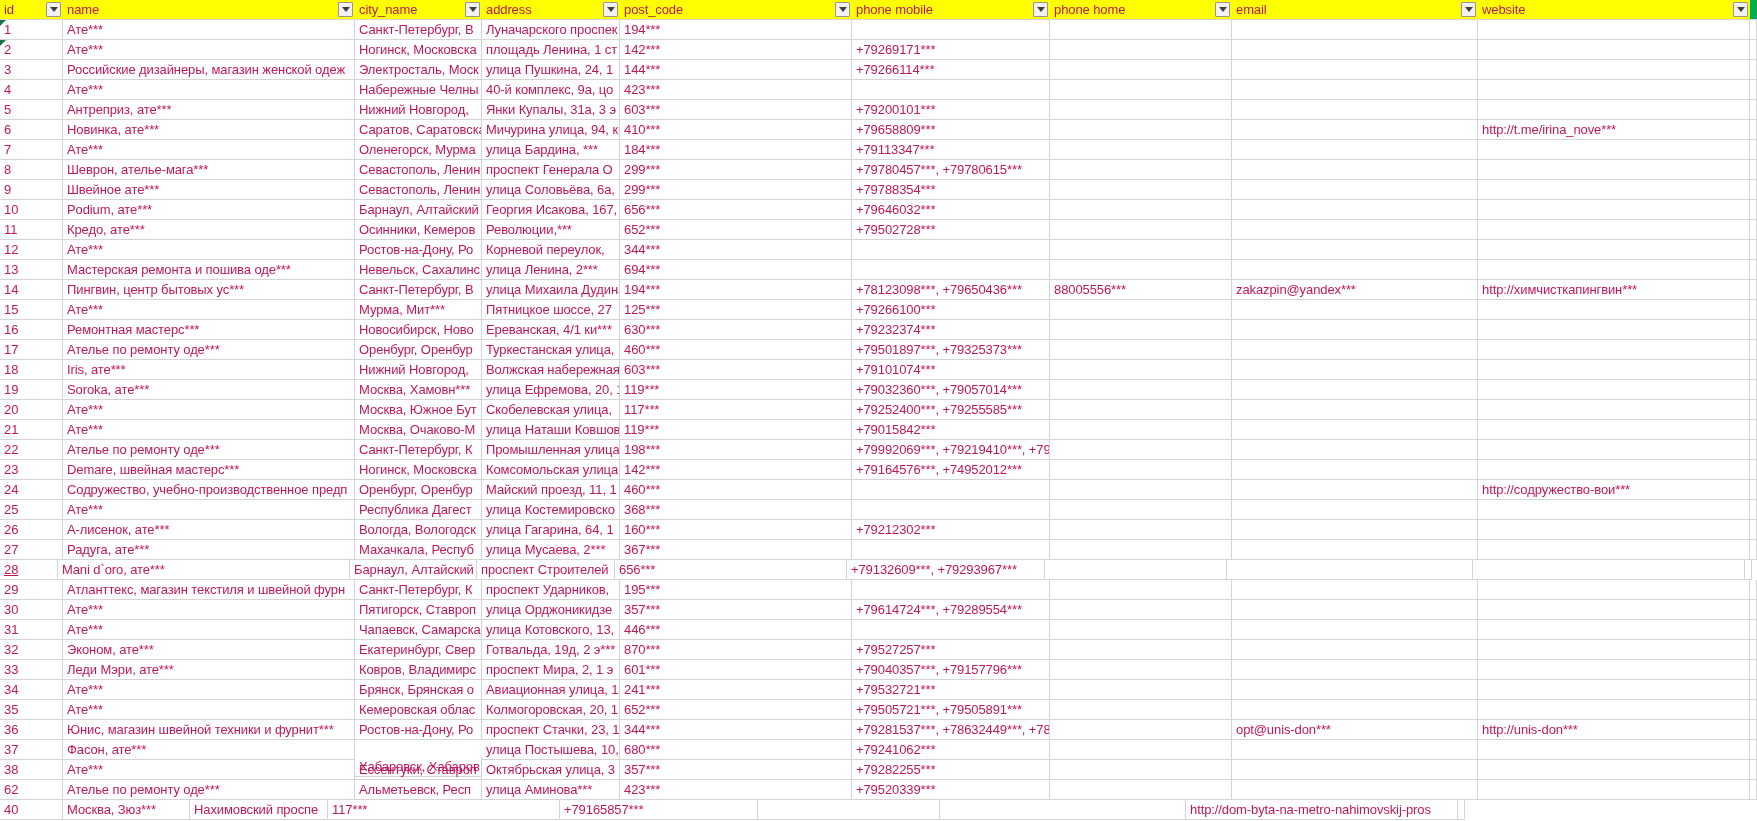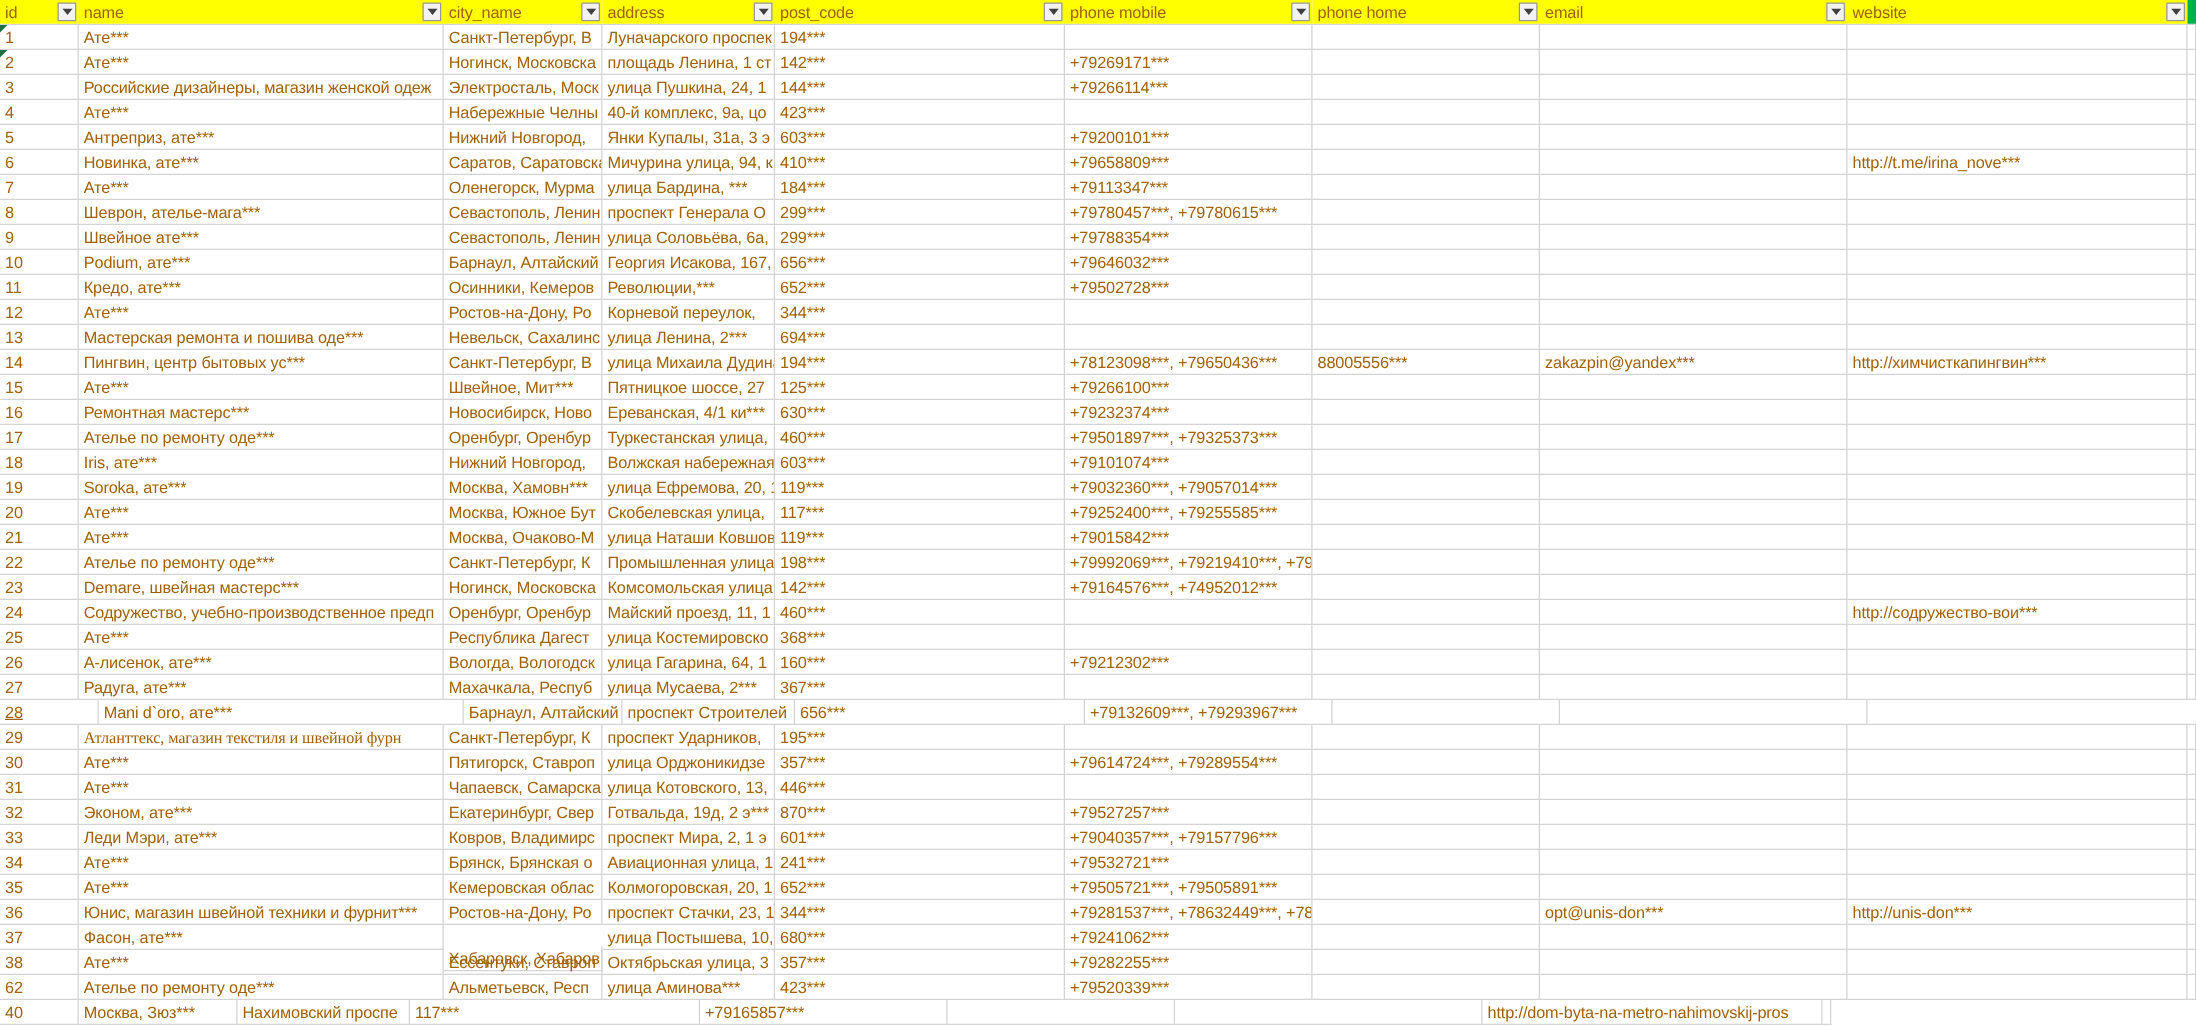--- a/index.html
+++ b/index.html
@@ -1,18 +1,18 @@
 <!DOCTYPE html>
 <html><head>
 <meta charset="utf-8">
 <style>
   html,body{margin:0;padding:0;background:#ffffff;}
   .sheet{
     width:1757px;height:821px;overflow:hidden;position:relative;
-    font-family:"Liberation Sans",sans-serif;font-size:13px;color:#a16207;
+    font-family:"Liberation Sans",sans-serif;font-size:13px;color:#be185d;
     letter-spacing:-0.1px;background:#fff;
   }
   .row{display:flex;height:20px;}
   .hrow{height:19px;border-bottom:1px solid #d4d4d4;}
   .cell{
     flex:none;height:100%;line-height:19px;padding-left:4px;
     overflow:hidden;white-space:nowrap;box-sizing:border-box;position:relative;
     border-right:1px solid #d4d4d4;border-bottom:1px solid #d4d4d4;
   }
   .hcell{
@@ -263,21 +263,21 @@
         <div class="cell" style="width: 232px;">194***</div>
         <div class="cell" style="width: 198px;">+78123098***, +79650436***</div>
         <div class="cell" style="width: 182px;">88005556***</div>
         <div class="cell" style="width: 246px;">zakazpin@yandex***</div>
         <div class="cell" style="width: 272px;">http://химчисткапингвин***</div>
         <div class="cell" style="width: 7px;"></div>
       </div>
       <div class="row">
         <div class="cell" style="width: 63px;">15</div>
         <div class="cell" style="width: 292px;">Ате***</div>
-        <div class="cell" style="width: 127px;">Швейное, Мит***</div>
+        <div class="cell" style="width: 127px;">Мурма, Мит***</div>
         <div class="cell" style="width: 138px;">Пятницкое шоссе, 27</div>
         <div class="cell" style="width: 232px;">125***</div>
         <div class="cell" style="width: 198px;">+79266100***</div>
         <div class="cell" style="width: 182px;"></div>
         <div class="cell" style="width: 246px;"></div>
         <div class="cell" style="width: 272px;"></div>
         <div class="cell" style="width: 7px;"></div>
       </div>
       <div class="row">
         <div class="cell" style="width: 63px;">16</div>
@@ -417,34 +417,34 @@
         <div class="cell" style="width: 127px;">Махачкала, Респуб</div>
         <div class="cell" style="width: 138px;">улица Мусаева, 2***</div>
         <div class="cell" style="width: 232px;">367***</div>
         <div class="cell" style="width: 198px;"></div>
         <div class="cell" style="width: 182px;"></div>
         <div class="cell" style="width: 246px;"></div>
         <div class="cell" style="width: 272px;"></div>
         <div class="cell" style="width: 7px;"></div>
       </div>
       <div class="row">
-        <div class="cell" style="width: 79px; text-decoration: underline;">28</div>
+        <div class="cell" style="width: 58px; text-decoration: underline;">28</div>
         <div class="cell" style="width: 292px;">Mani d`oro, ате***</div>
         <div class="cell" style="width: 127px;">Барнаул, Алтайский</div>
         <div class="cell" style="width: 138px;">проспект Строителей</div>
         <div class="cell" style="width: 232px;">656***</div>
         <div class="cell" style="width: 198px;">+79132609***, +79293967***</div>
         <div class="cell" style="width: 182px;"></div>
         <div class="cell" style="width: 246px;"></div>
         <div class="cell" style="width: 272px;"></div>
         <div class="cell" style="width: 7px;"></div>
       </div>
       <div class="row">
         <div class="cell" style="width: 63px;">29</div>
-        <div class="cell" style="width: 292px; font-family: Liberation Serif, serif;">Атланттекс, магазин текстиля и швейной фурн</div>
+        <div class="cell" style="width: 292px;">Атланттекс, магазин текстиля и швейной фурн</div>
         <div class="cell" style="width: 127px;">Санкт-Петербург, К</div>
         <div class="cell" style="width: 138px;">проспект Ударников,</div>
         <div class="cell" style="width: 232px;">195***</div>
         <div class="cell" style="width: 198px;"></div>
         <div class="cell" style="width: 182px;"></div>
         <div class="cell" style="width: 246px;"></div>
         <div class="cell" style="width: 272px;"></div>
         <div class="cell" style="width: 7px;"></div>
       </div>
       <div class="row">

